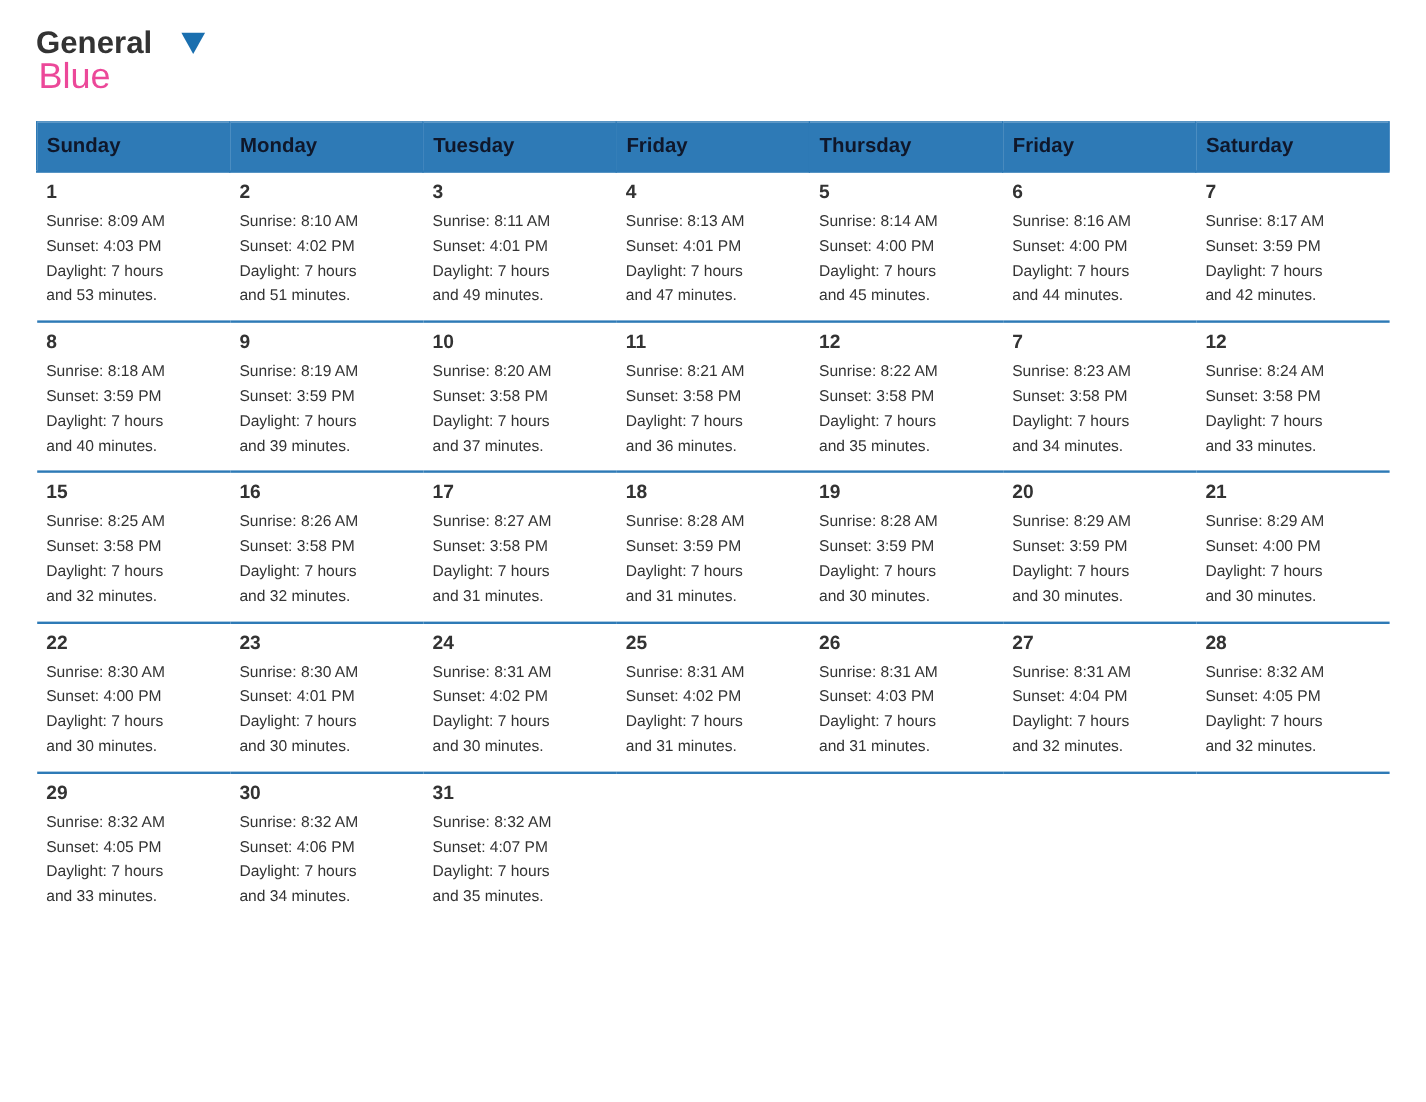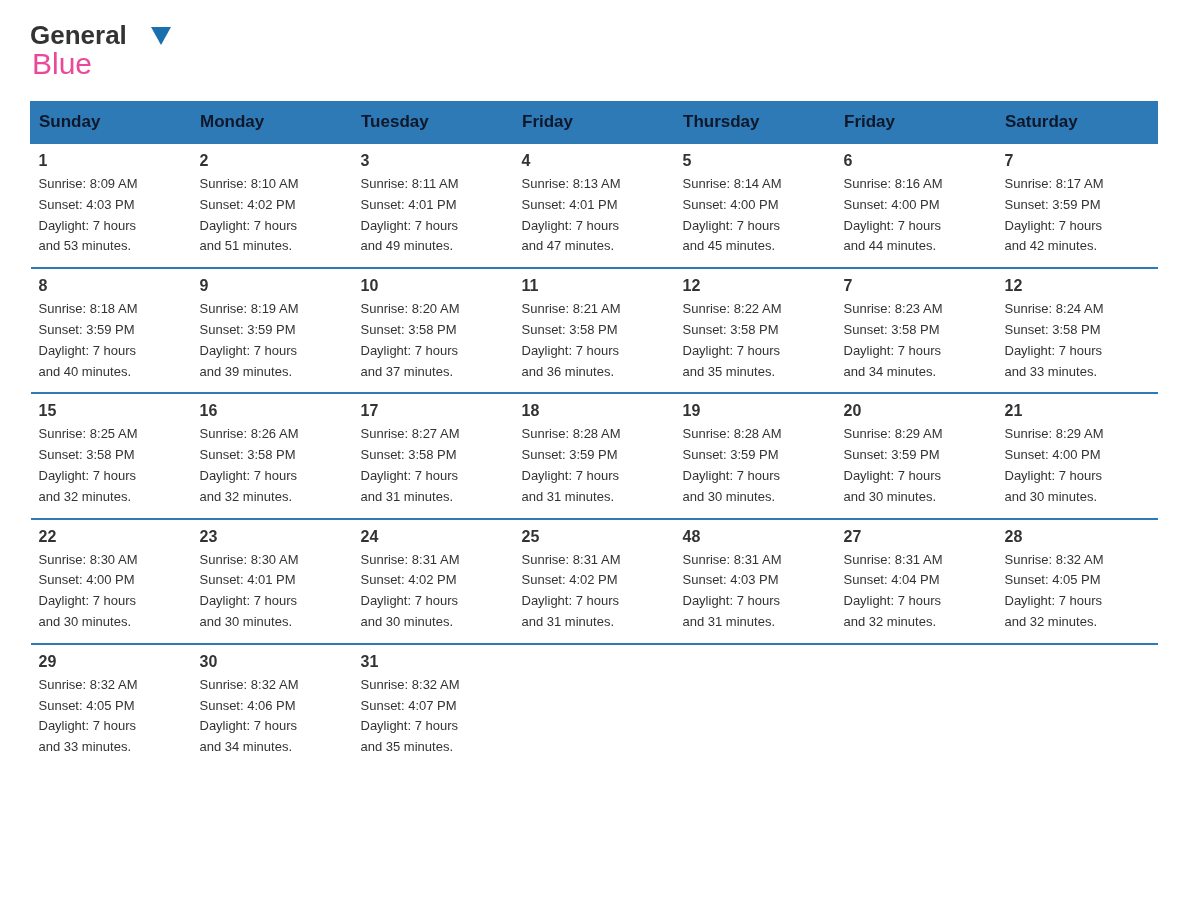--- a/index.html
+++ b/index.html
@@ -344,21 +344,21 @@
         <td>
         <span class="day-number">25</span>
         <div class="day-info">
           Sunrise: 8:31 AM<br>
           Sunset: 4:02 PM<br>
           Daylight: 7 hours<br>
           and 31 minutes.
         </div>
       </td>
         <td>
-        <span class="day-number">48</span>
+        <span class="day-number">26</span>
         <div class="day-info">
           Sunrise: 8:31 AM<br>
           Sunset: 4:03 PM<br>
           Daylight: 7 hours<br>
           and 31 minutes.
         </div>
       </td>
         <td>
         <span class="day-number">27</span>
         <div class="day-info">

